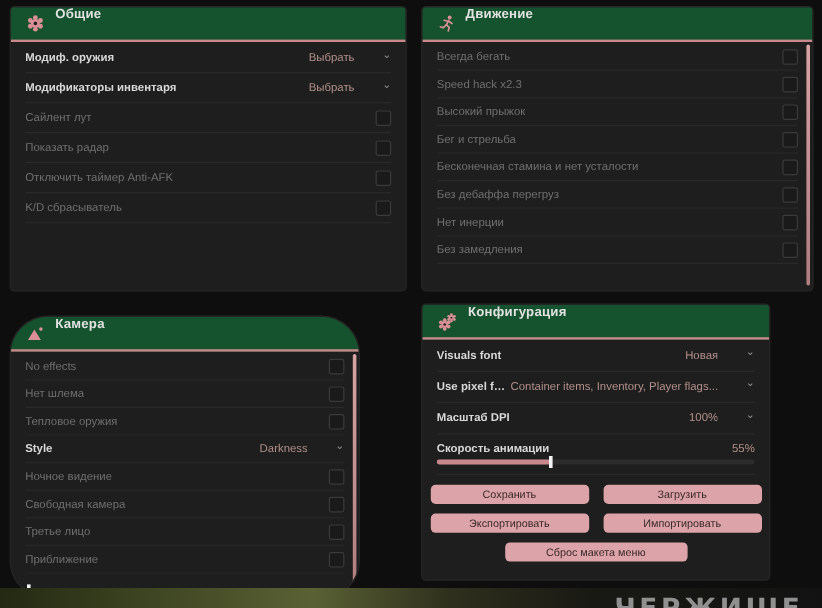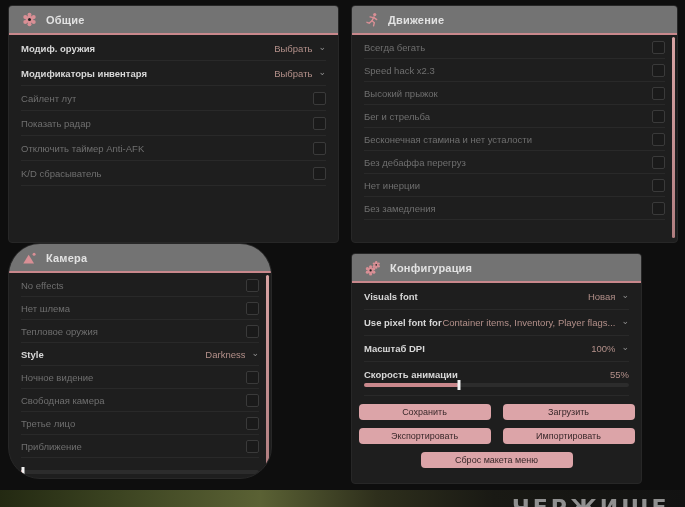--- a/index.html
+++ b/index.html
@@ -1,37 +1,37 @@
 <!DOCTYPE html>
 <html><head>
 <meta charset="utf-8">
 <style>
   html,body{margin:0;padding:0;background:#0a0a0a;}
   .stage{position:relative;width:685px;height:507px;background:#0e0e0e;overflow:hidden;
          font-family:"Liberation Sans",sans-serif;}
   .panel{position:absolute;background:#1e1e1e;border:1px solid #272727;border-radius:4px;overflow:hidden;box-sizing:border-box;}
   #panel-general{left:8px;top:5px;width:331px;height:238px;}
   #panel-movement{left:351px;top:5px;width:327px;height:238px;}
-  #panel-camera{left:8px;top:243px;width:264px;height:236px;border-radius:32px;}
+  #panel-camera{left:8px;top:263px;width:292px;height:236px;border-radius:32px;}
   #panel-config{left:351px;top:253px;width:291px;height:231px;}
-  .panel header{height:27px;display:flex;align-items:center;gap:9px;padding:0 13px;
-                background:#737373;border-bottom:2px solid #c9888c;}
+  .panel header{height:27px;display:flex;gap:9px;padding:0 13px;
+                background:#14532d;border-bottom:2px solid #c9888c;}
   .panel header .ttl{color:#e2e2e2;font-size:11px;font-weight:700;letter-spacing:.2px;}
   .icon{display:flex;align-items:center;}
   .rows{padding:1px 12px 0 12px;}
   .row{display:flex;align-items:center;justify-content:space-between;height:24px;
        border-bottom:1px solid #292929;}
   #panel-movement .row,#panel-camera .row{height:22px;}
   #panel-config .row{height:25px;}
   .row.slider-row{flex-direction:column;align-items:stretch;justify-content:center;gap:3px;}
   #panel-camera .row.slider-row{height:30px;border-bottom:none;}
   #panel-config .row.slider-row{height:33px;}
   .lbl{color:#6f6f6f;font-size:9.5px;white-space:nowrap;overflow:hidden;text-overflow:ellipsis;}
   .lbl.bright{color:#d8d8d8;font-weight:700;}
-  .dd{display:flex;align-items:flex-end;gap:6px;cursor:pointer;max-width:225px;}
+  .dd{display:flex;align-items:flex-start;gap:23px;cursor:pointer;max-width:225px;}
   .ddv{color:#b3908a;font-size:9.5px;white-space:nowrap;overflow:hidden;text-overflow:ellipsis;}
   .chev{color:#8f8f8f;font-size:9px;line-height:1;transform:translateY(-2px);}
   .cb{width:11px;height:11px;border:1px solid #3a3a3a;border-radius:2px;background:#1a1a1a;flex:0 0 auto;}
   .srow-top{display:flex;align-items:flex-end;justify-content:space-between;}
   .sval{color:#b3908a;font-size:9.5px;}
   .track{position:relative;height:4px;background:#2c2c2c;border-radius:2px;margin-bottom:2px;}
   .fill{position:absolute;left:0;top:0;bottom:0;background:#c9888c;border-radius:2px;}
   .handle{position:absolute;top:-3px;width:3px;height:10px;background:#f2f2f2;transform:translateX(-50%);}
   .btn-row{display:flex;justify-content:center;gap:12px;margin-top:8px;}
   .btn{background:#dca4a8;color:#39282a;border:none;border-radius:4px;font-family:"Liberation Sans",sans-serif;

